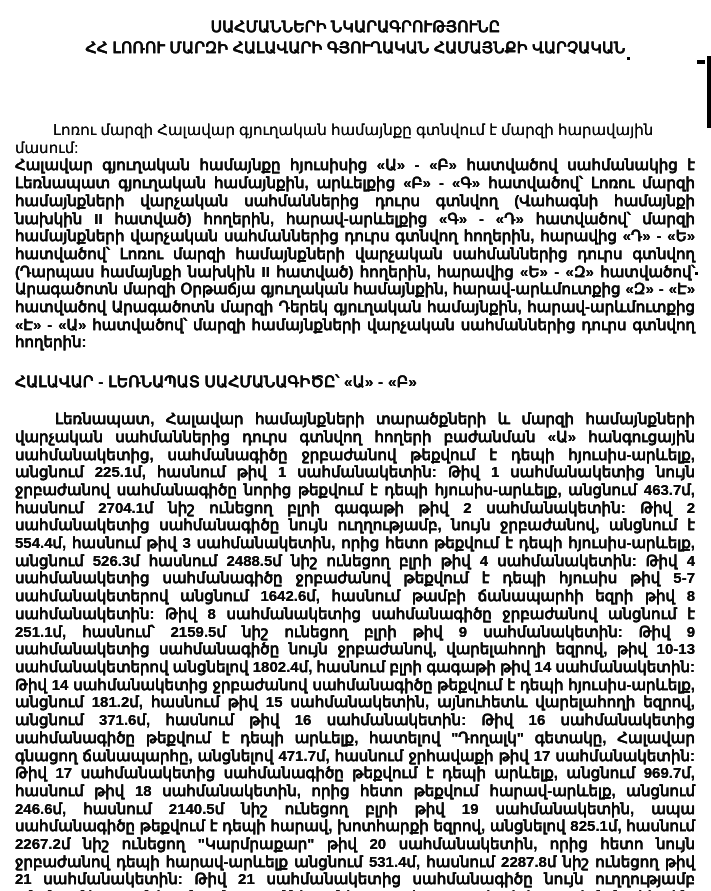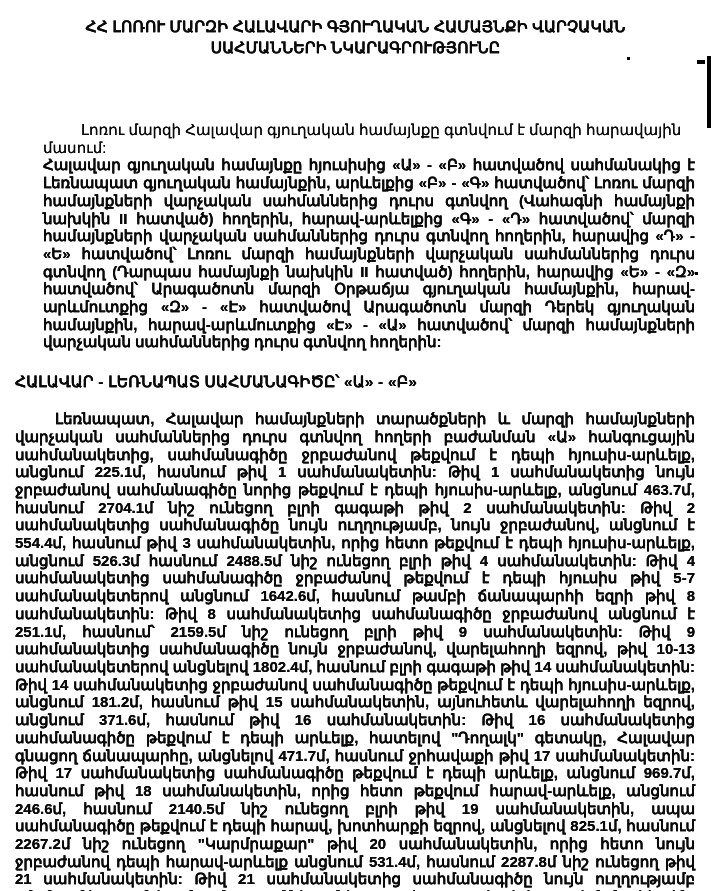--- a/index.html
+++ b/index.html
@@ -20,21 +20,21 @@
     font-weight: bold;
     font-size: 15.5px;
     line-height: 21px;
     letter-spacing: 0.2px;
   }
   .content {
     padding: 0 16px 0 15px;
     font-size: 15px;
     line-height: 17.7px;
   }
-  .intro-block { margin-top: 63px; margin-left: 28px; }
+  .intro-block { margin-top: 63px; }
   .indent-line { text-indent: 38px; }
   .justified {
     text-align: justify;
     text-justify: inter-word;
     font-weight: bold;
   }
   .section-heading {
     margin-top: 21px;
     text-align: left;
     font-weight: bold;
@@ -51,22 +51,22 @@
   .artifact-dash { right: 6px; top: 60px; width: 8px; height: 4px; }
   .artifact-dot-title { left: 627px; top: 57px; width: 3px; height: 3px; }
   .artifact-dot-mid { right: 13px; top: 272px; width: 3px; height: 3px; }
 </style>
 </head>
 <body>
 
 <div class="page">
 
   <div class="doc-title">
+    <div>ՍԱՀՄԱՆՆԵՐԻ ՆԿԱՐԱԳՐՈՒԹՅՈՒՆԸ</div>
     <div>ՀՀ ԼՈՌՈՒ ՄԱՐԶԻ ՀԱԼԱՎԱՐԻ ԳՅՈՒՂԱԿԱՆ ՀԱՄԱՅՆՔԻ ՎԱՐՉԱԿԱՆ</div>
-    <div>ՍԱՀՄԱՆՆԵՐԻ ՆԿԱՐԱԳՐՈՒԹՅՈՒՆԸ</div>
   </div>
 
   <div class="content">
 
     <div class="intro-block">
       <div class="indent-line">Լոռու մարզի Հալավար գյուղական համայնքը գտնվում է մարզի հարավային մասում:</div>
       <div class="justified">Հալավար գյուղական համայնքը հյուսիսից «Ա» - «Բ» հատվածով սահմանակից է Լեռնապատ գյուղական համայնքին, արևելքից «Բ» - «Գ» հատվածով՝  Լոռու մարզի համայնքների վարչական սահմաններից դուրս գտնվող (Վահագնի համայնքի նախկին II հատված) հողերին, հարավ-արևելքից «Գ» - «Դ» հատվածով՝ մարզի համայնքների վարչական սահմաններից դուրս գտնվող հողերին, հարավից «Դ» - «Ե» հատվածով՝ Լոռու մարզի համայնքների վարչական սահմաններից դուրս գտնվող (Դարպաս համայնքի նախկին II հատված) հողերին, հարավից «Ե» - «Զ» հատվածով՝ Արագածոտն մարզի Օրթաճյա գյուղական համայնքին, հարավ-արևմուտքից «Զ» - «Է»  հատվածով Արագածոտն մարզի Դերեկ գյուղական համայնքին, հարավ-արևմուտքից «Է» - «Ա» հատվածով՝ մարզի համայնքների վարչական սահմաններից դուրս գտնվող հողերին:</div>
     </div>
 
     <div class="section-heading">ՀԱԼԱՎԱՐ - ԼԵՌՆԱՊԱՏ  ՍԱՀՄԱՆԱԳԻԾԸ՝ «Ա» - «Բ»</div>

